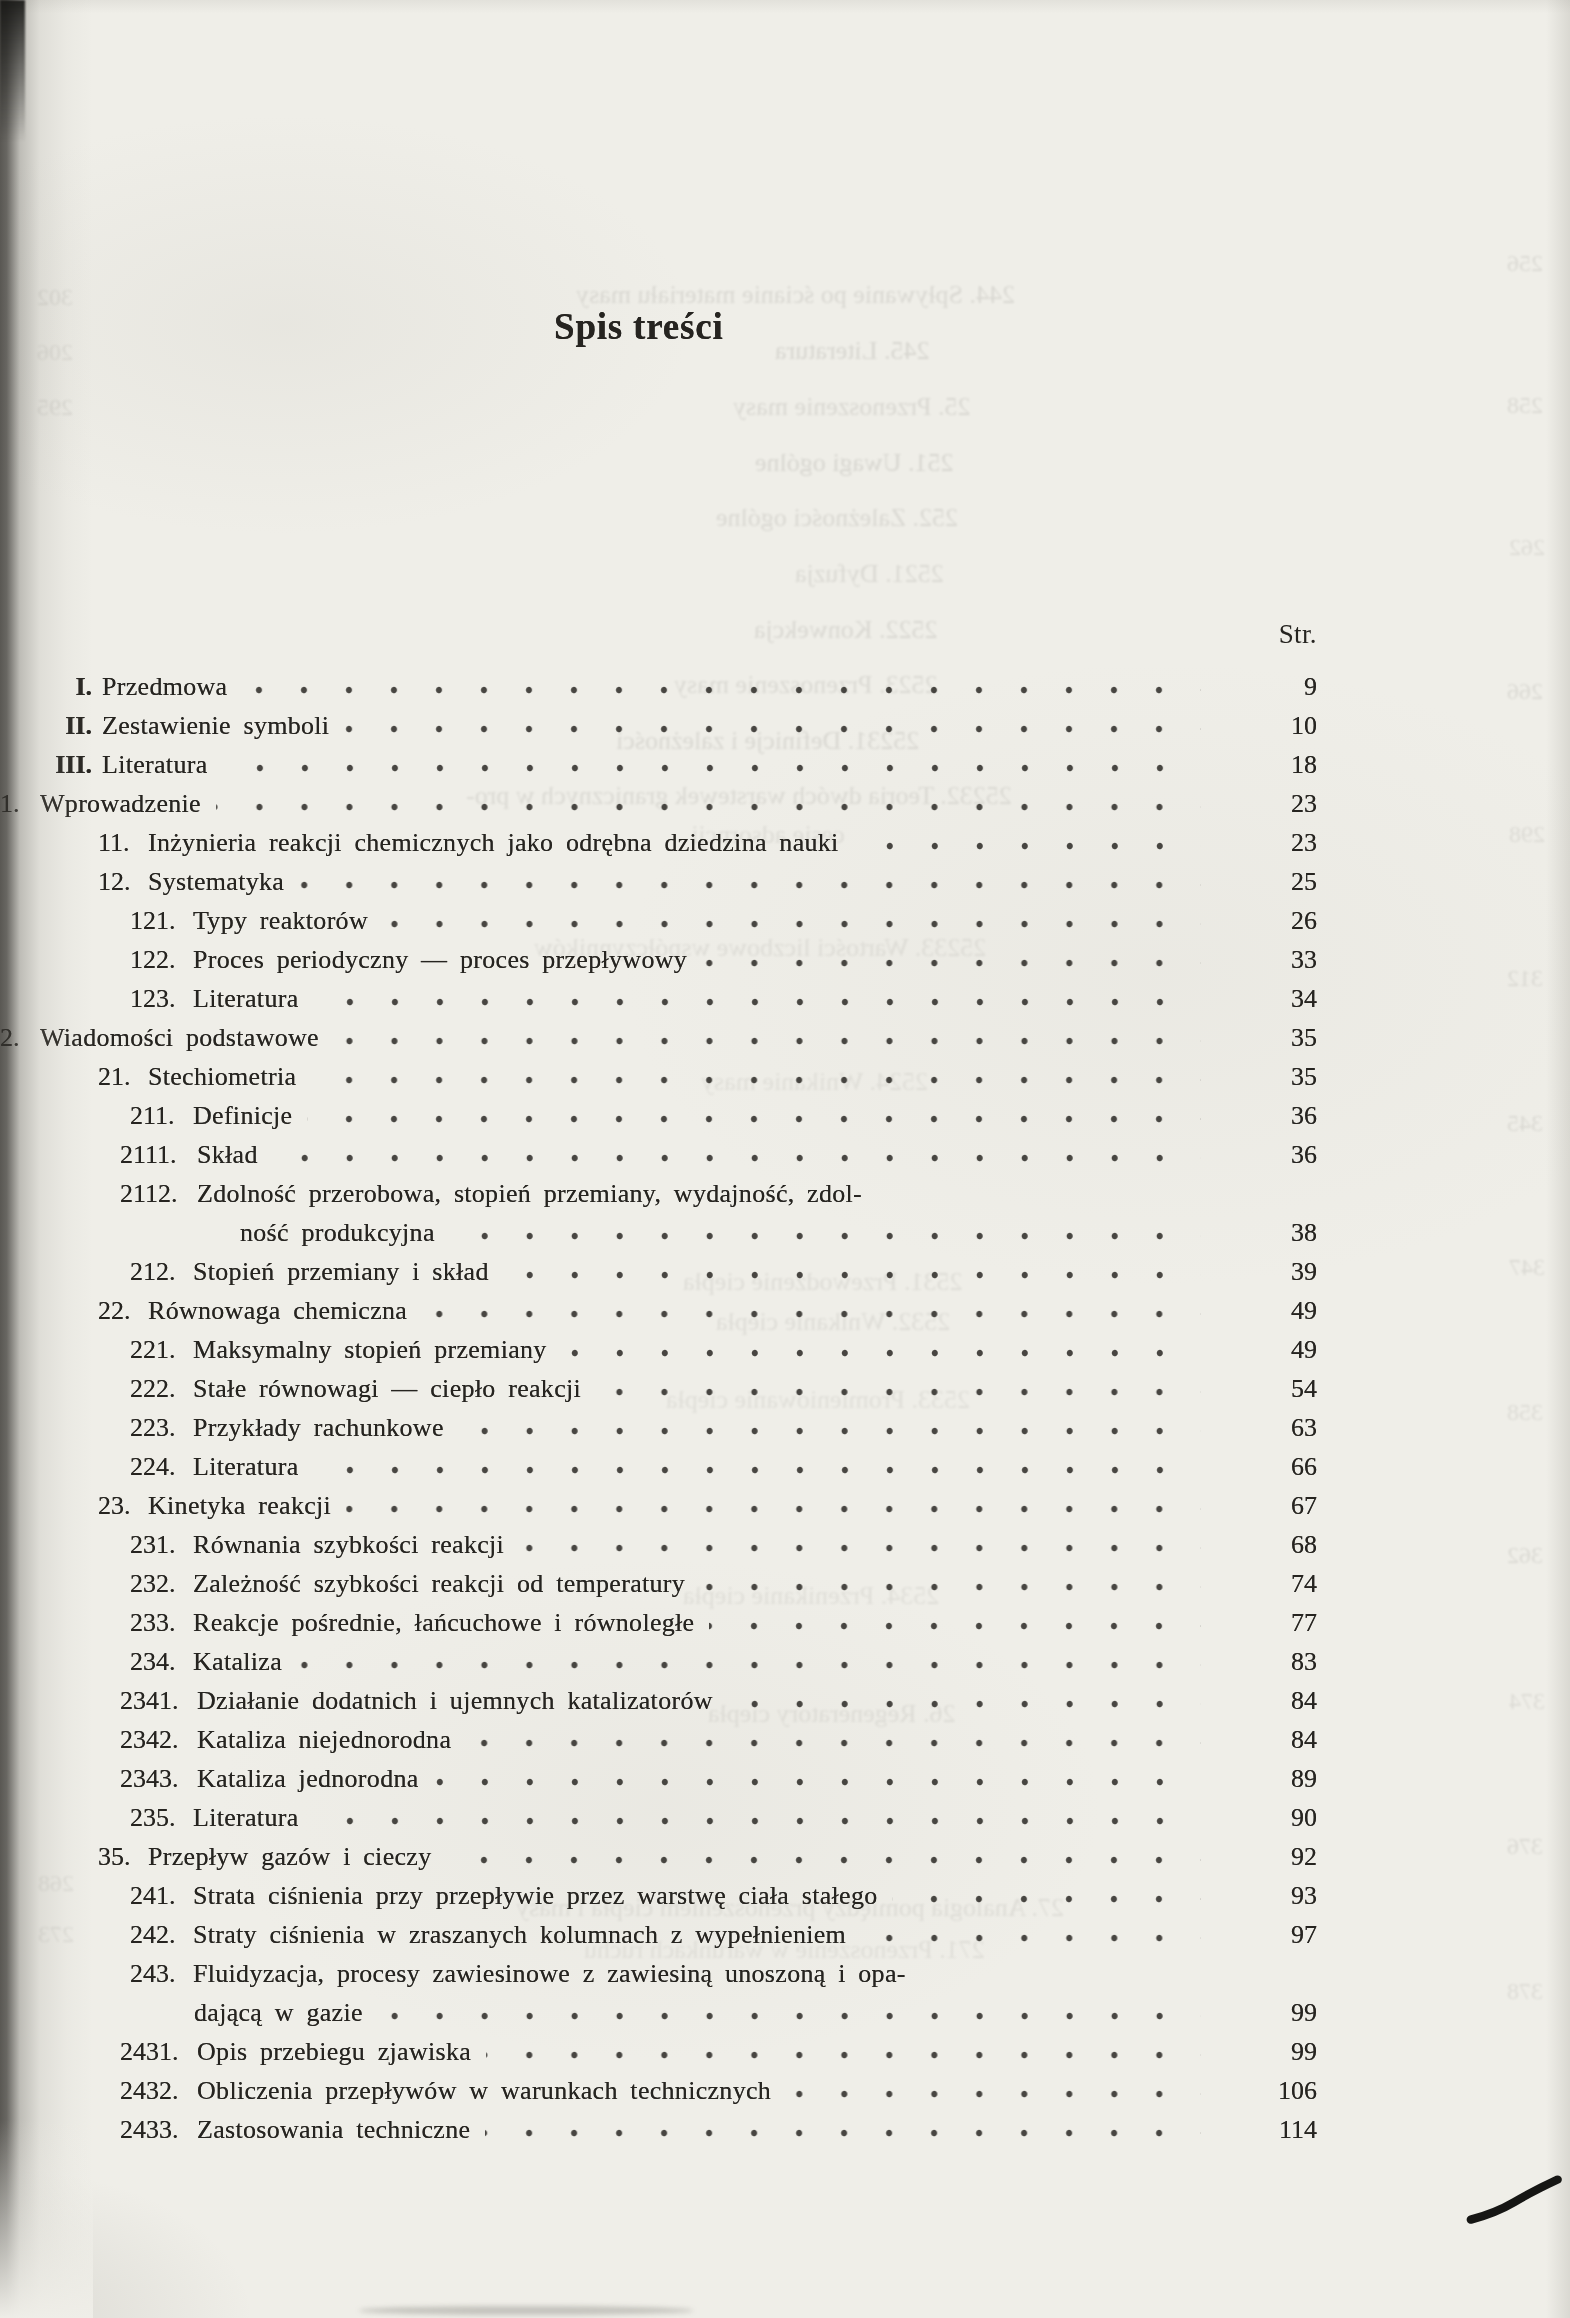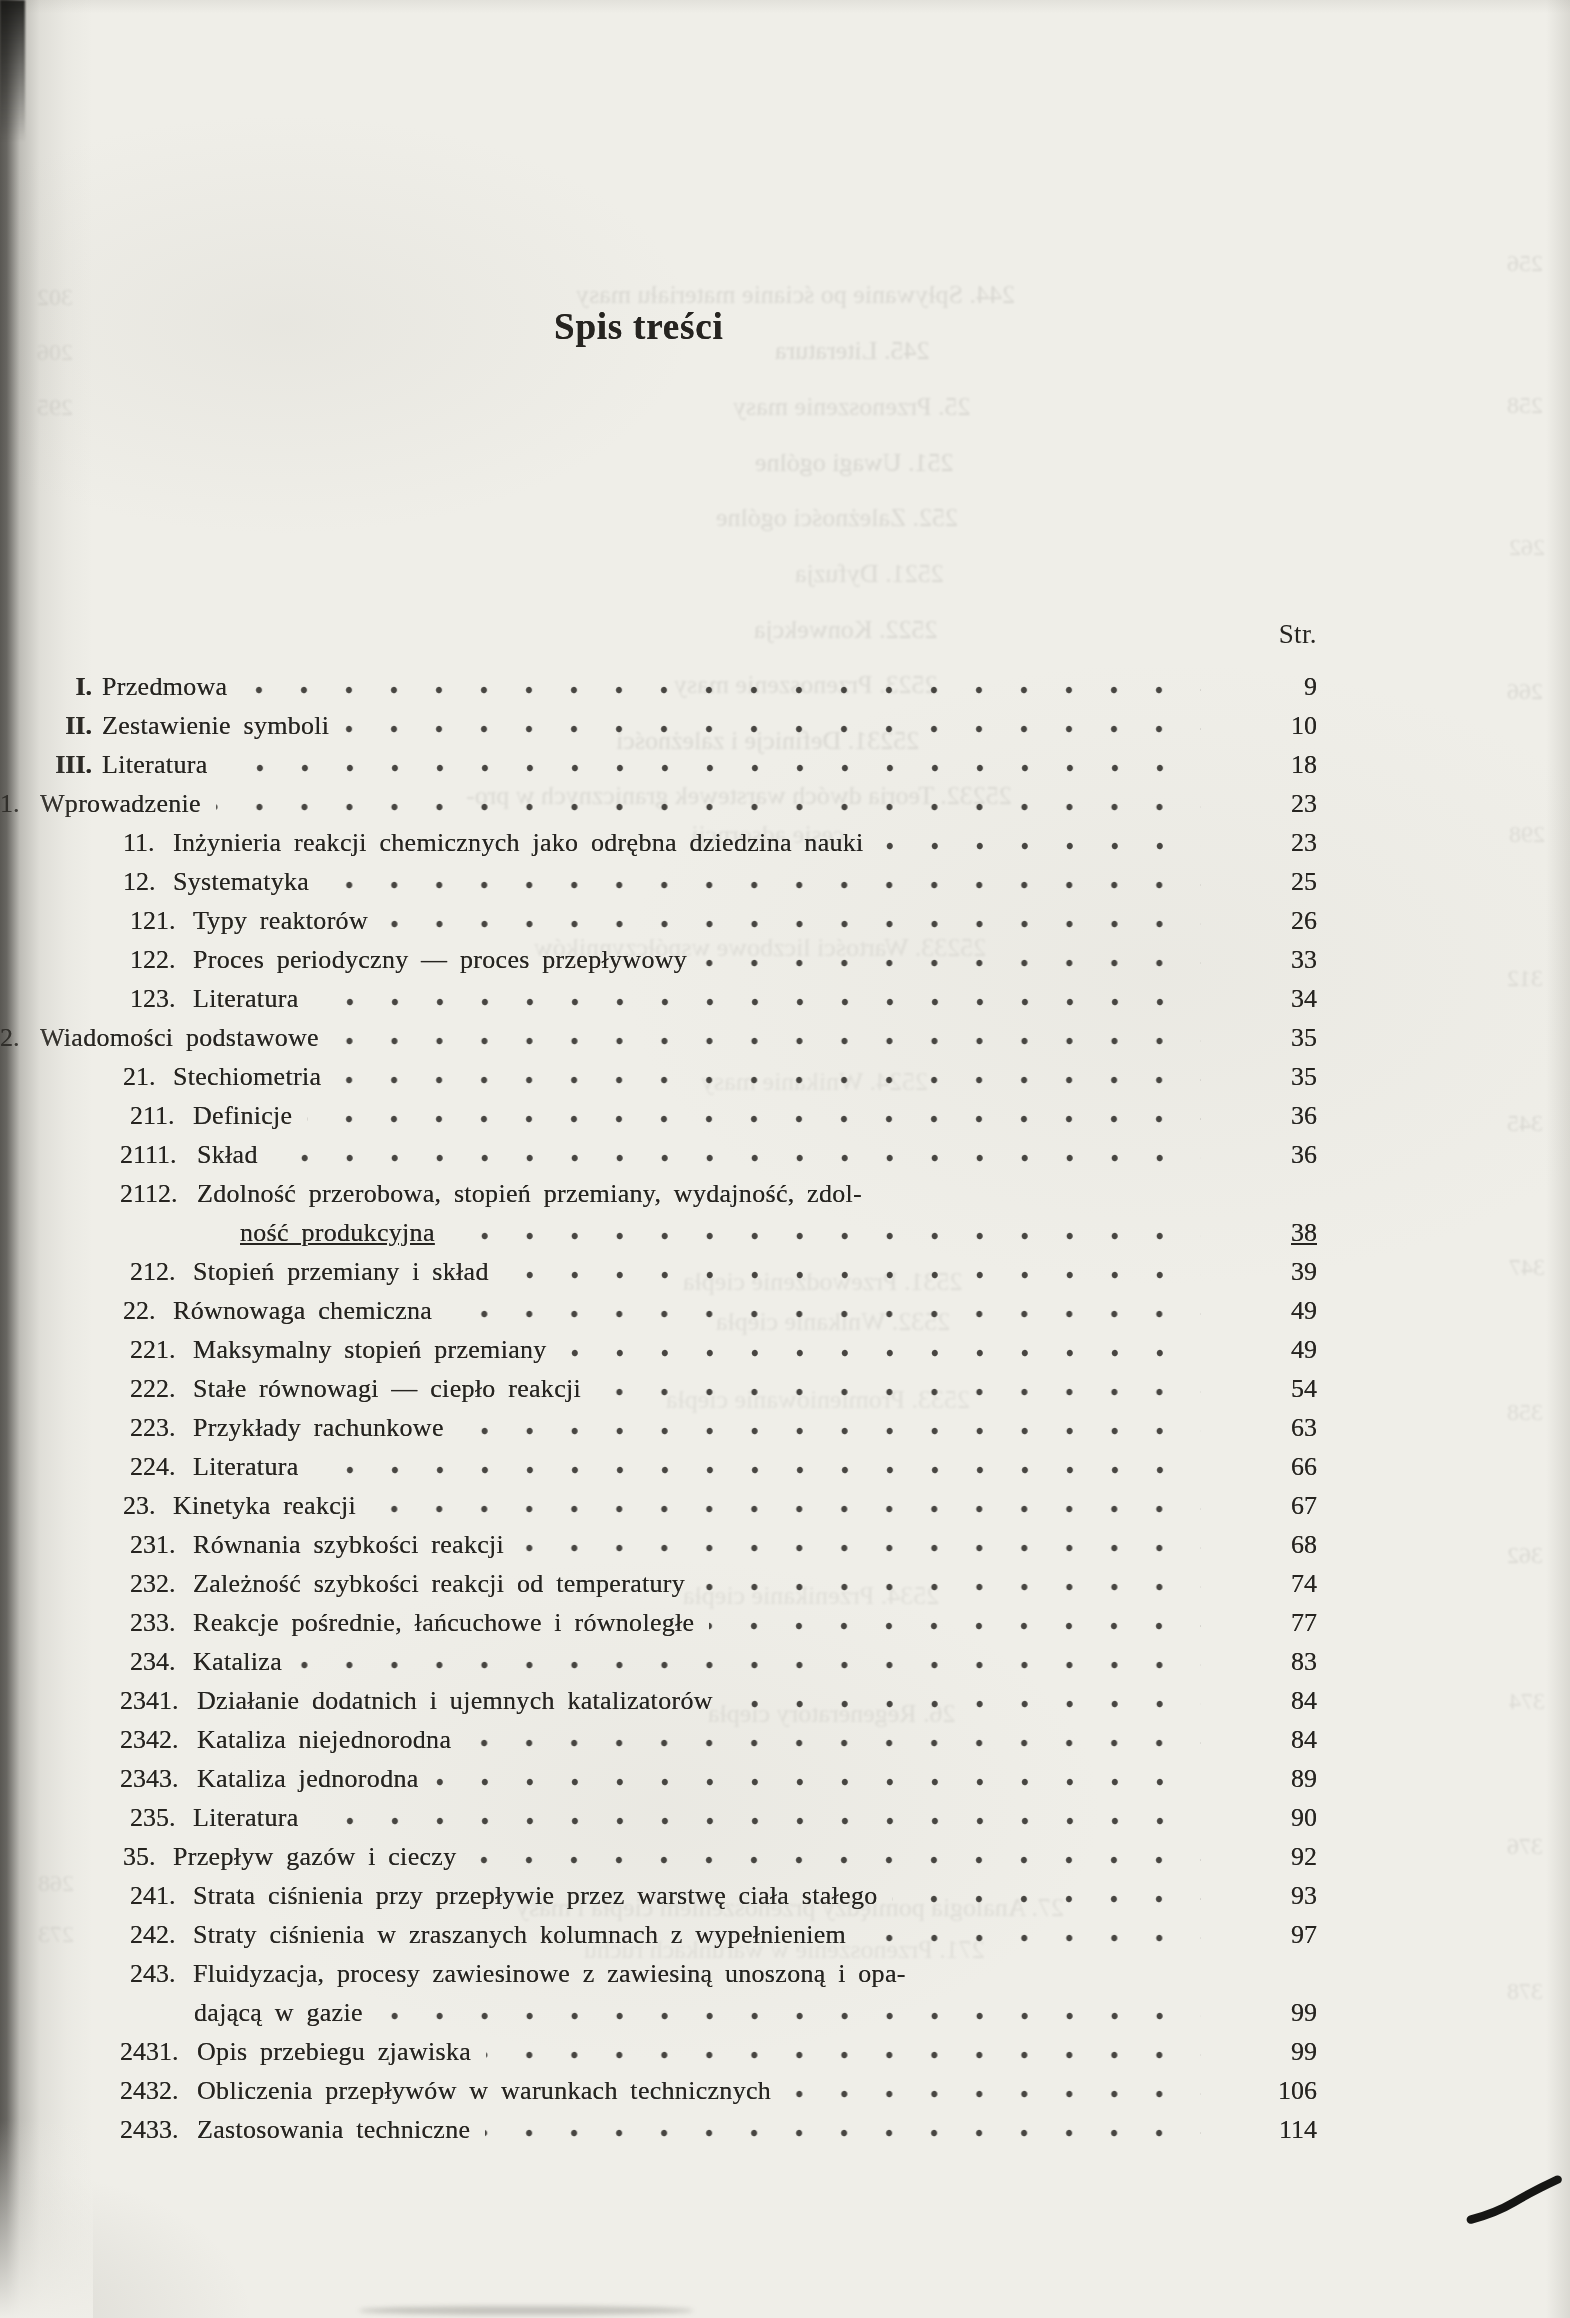--- a/index.html
+++ b/index.html
@@ -75,21 +75,21 @@
   .leader{
     flex:1 1 auto;align-self:flex-end;height:7.5px;min-width:0;
     margin:0 23.4px 12.5px 15px;
     background-image:radial-gradient(circle at 3.8px 3.8px, rgba(42,40,36,.85) 2.5px, rgba(42,40,36,0) 3.5px);
     background-size:45px 7.5px;background-repeat:repeat-x;background-position:100% 0;
   }
   .spacer{flex:1 1 auto;}
   .pg{flex:none;width:93px;text-align:right;}
   .lvl-roman{padding-left:47px;}  .lvl-roman .num{width:45px;text-align:right;font-weight:700;}
   .lvl-c1{font-weight:400;} .lvl-c1 .num{width:30px;}
-  .lvl-s2{padding-left:98px;} .lvl-s2 .num{width:40px;margin-left:25px;}
+  .lvl-s2{padding-left:98px;} .lvl-s2 .num{width:40px;}
   .lvl-s3{padding-left:130px;} .lvl-s3 .num{width:53px;}
   .lvl-s4{padding-left:120px;} .lvl-s4 .num{width:67px;}
   .pen-mark{position:absolute;inset:0;z-index:6;pointer-events:none;}
 </style>
 </head>
 <body>
 
 <div class="ghost-layer">
     <span style="left: 576px; top: 280px; font-size: 26px; opacity: 0.13;">244. Spływanie po ścianie materiału masy</span>
     <span style="left: 775px; top: 336px; font-size: 26px; opacity: 0.14;">245. Literatura</span>
@@ -214,21 +214,21 @@
         <span class="num">2111.</span>
         <span class="txt">Skład</span>
         <span class="leader"></span>
         <span class="pg">36</span>
       </div>
       <div class="row lvl-s4">
         <span class="num">2112.</span>
         <span class="txt">Zdolność przerobowa, stopień przemiany, wydajność, zdol-</span>
         <span class="spacer"></span>
       </div>
-      <div class="row lvl-s4" style="padding-left: 240px; text-decoration: underline;">
+      <div class="row lvl-s4" style="padding-left: 240px;">
         <span class="txt">ność produkcyjna</span>
         <span class="leader"></span>
         <span class="pg">38</span>
       </div>
       <div class="row lvl-s3">
         <span class="num">212.</span>
         <span class="txt">Stopień przemiany i skład</span>
         <span class="leader"></span>
         <span class="pg">39</span>
       </div>

